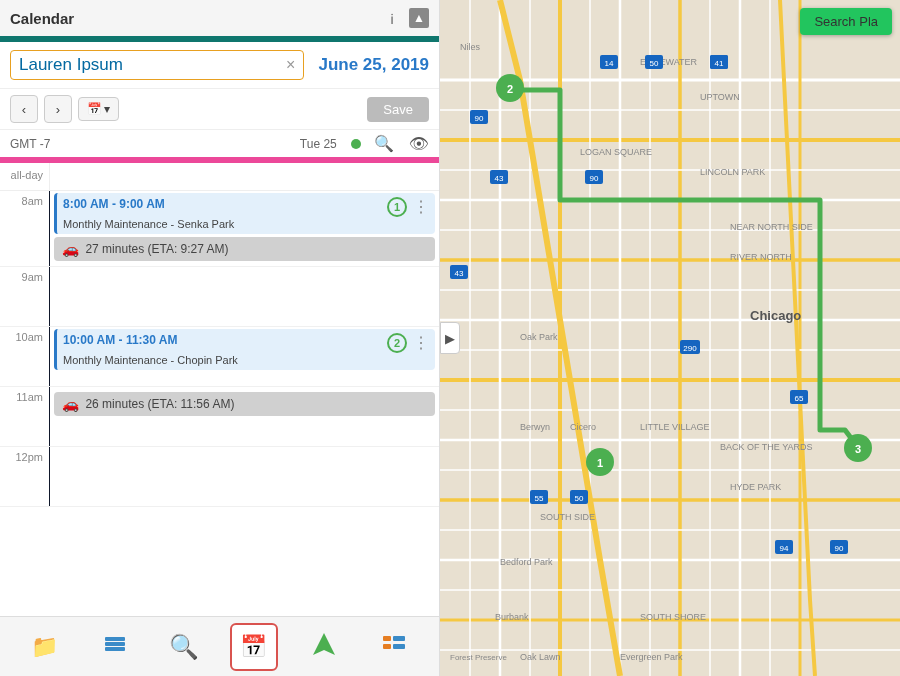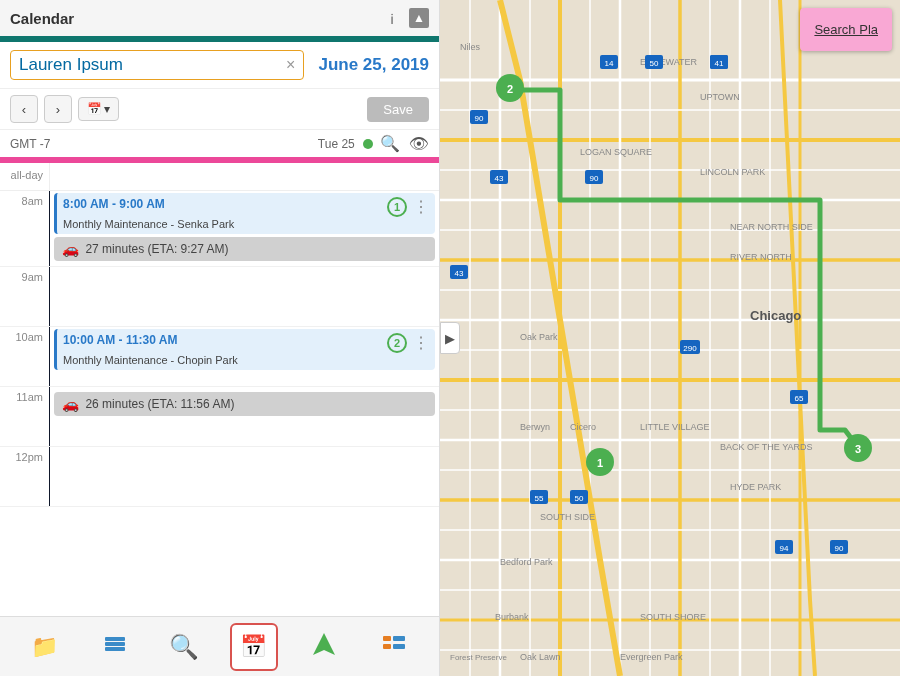--- a/index.html
+++ b/index.html
@@ -22,21 +22,21 @@
     .search-clear-btn { background: none; border: none; cursor: pointer; color: #999; font-size: 16px; display: flex; align-items: center; }
     .date-label { font-size: 17px; font-weight: 700; color: #2979c8; margin-left: 8px; white-space: nowrap; }
 
     .nav-bar { display: flex; align-items: center; padding: 6px 10px; border-bottom: 1px solid #eee; gap: 6px; }
     .nav-btn { width: 28px; height: 28px; border: 1px solid #ccc; border-radius: 4px; background: #f5f5f5; cursor: pointer; display: flex; align-items: center; justify-content: center; font-size: 13px; color: #444; }
     .calendar-picker-btn { display: flex; align-items: center; gap: 2px; border: 1px solid #ccc; border-radius: 4px; background: #f5f5f5; padding: 4px 8px; cursor: pointer; font-size: 12px; color: #444; }
     .save-btn { margin-left: auto; background: #bbb; color: #fff; border: none; border-radius: 4px; padding: 5px 16px; font-size: 13px; cursor: pointer; }
 
     .timezone-bar { display: flex; align-items: center; padding: 4px 10px; border-bottom: 6px solid #ec4899; font-size: 12px; color: #666; gap: 8px; }
     .tz-label { }
-    .day-label { margin-left: auto; display: flex; align-items: center; gap: 8px; }
+    .day-label { margin-left: auto; display: flex; align-items: center; gap: 14px; }
     .dot-green { width: 10px; height: 10px; border-radius: 50%; background: #4caf50; display: inline-block; }
     .tz-icon { font-size: 16px; color: #555; cursor: pointer; }
 
     .calendar-body { flex: 1; overflow-y: auto; position: relative; }
     .allday-row { display: flex; border-bottom: 1px solid #eee; min-height: 28px; }
     .events-col { flex: 1; position: relative; padding: 2px 4px; }
     .allday-label { font-size: 11px; color: #888; padding: 6px 6px; text-align: right; width: 50px; border-right: 1px solid #eee; }
 
     .hour-row { display: flex; border-bottom: 1px solid #f0f0f0; min-height: 60px; position: relative; }
     .hour-label { width: 50px; min-width: 50px; font-size: 11px; color: #888; padding: 4px 6px; text-align: right; border-right: 1px solid #0f172a; padding-top: 4px; }
@@ -54,21 +54,21 @@
 
     
     .bottom-nav { height: 60px; background: #f5f5f5; border-top: 1px solid #ddd; display: flex; align-items: center; justify-content: space-around; padding: 0 10px; }
     .nav-icon-btn { width: 48px; height: 48px; display: flex; align-items: center; justify-content: center; cursor: pointer; border-radius: 6px; position: relative; }
     .nav-icon-btn.active { border: 2.5px solid #d9534f; background: #fff; }
 
     
     .map-panel { flex: 1; position: relative; overflow: hidden; background: #e8e0d8; }
     .map-bg { width: 100%; height: 100%; position: absolute; top: 0; left: 0; }
 
-    .search-places-btn { position: absolute; top: 8px; right: 8px; background: #f9a8d4; border: none; border-radius: 4px; padding: 14px 14px; font-size: 13px; color: #333; box-shadow: 0 1px 4px rgba(0,0,0,0.3); cursor: pointer; text-decoration: underline; }
+    .search-places-btn { position: absolute; top: 8px; right: 8px; background: #22c55e; border: none; border-radius: 4px; padding: 6px 14px; font-size: 13px; color: #333; box-shadow: 0 1px 4px rgba(0,0,0,0.3); cursor: pointer; }
 
     .collapse-btn { position: absolute; left: 0; top: 50%; transform: translateY(-50%); background: #fff; border: 1px solid #ccc; border-radius: 0 4px 4px 0; width: 20px; height: 32px; display: flex; align-items: center; justify-content: center; cursor: pointer; color: #555; font-size: 13px; }
   </style>
 </head>
 <body>
 
 <div class="main-container">
 
   <div class="left-panel">
 

